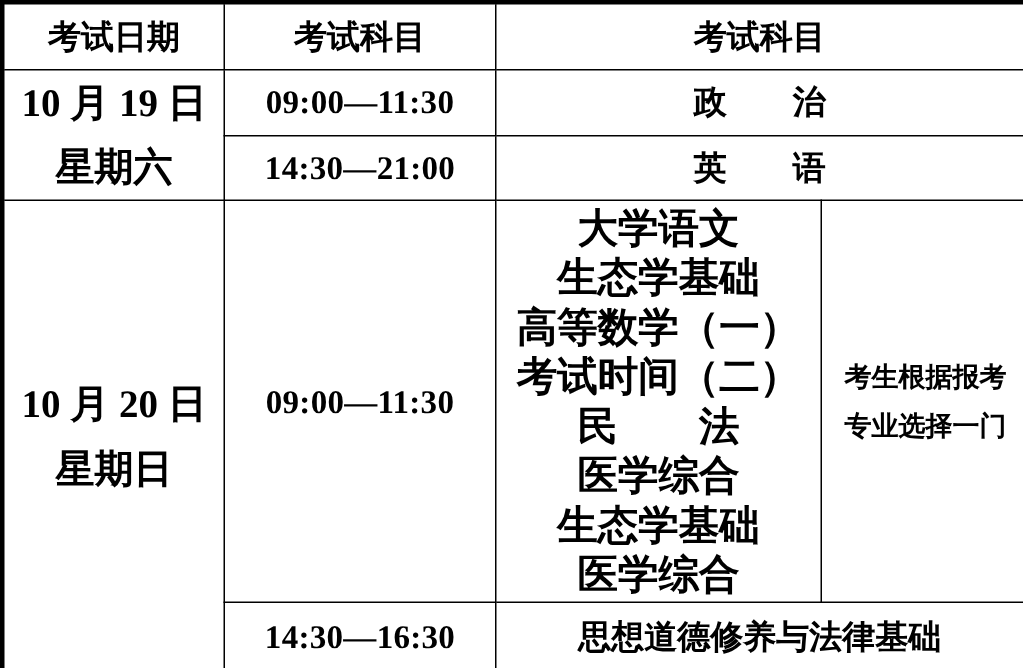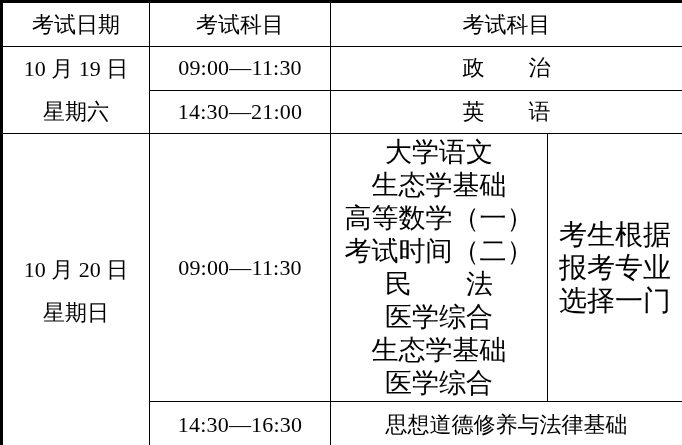--- a/index.html
+++ b/index.html
@@ -16,49 +16,50 @@
     color: #000000;
     font-family: "Liberation Serif", "DejaVu Serif", serif;
   }
   .schedule td {
     border: 1.6px solid #000000;
     text-align: center;
     vertical-align: middle;
     font-size: 22px;
     padding: 0;
     overflow: hidden;
+    font-weight: bold;
   }
   .schedule {
     border: 3px solid #000000;
   }
   .r-header  { height: 45px; }
   .r-d1s1    { height: 42px; }
   .r-d1s2    { height: 42px; }
   .r-d2s1    { height: 268px; }
   .r-d2s2    { height: 48px; }
 
   .date-cell div {
     line-height: 43px;
-    font-size: 22px;
+    font-size: 26px;
   }
   .time-cell {
     font-size: 23px;
     letter-spacing: 0.2px;
     margin-top: 20px;
   }
   .subject-list div {
     line-height: 33px;
     font-size: 27px;
   }
   .note-cell .note {
     width: 112px;
     margin: 4px auto;
     line-height: 33px;
-    font-size: 28px;
-    text-align: left;
+    font-size: 18px;
+    text-align: right;
   }
 </style>
 </head>
 <body>
 
 <table class="schedule">
   <colgroup>
     <col style="width:148px">
     <col style="width:181px">
     <col style="width:217px">

